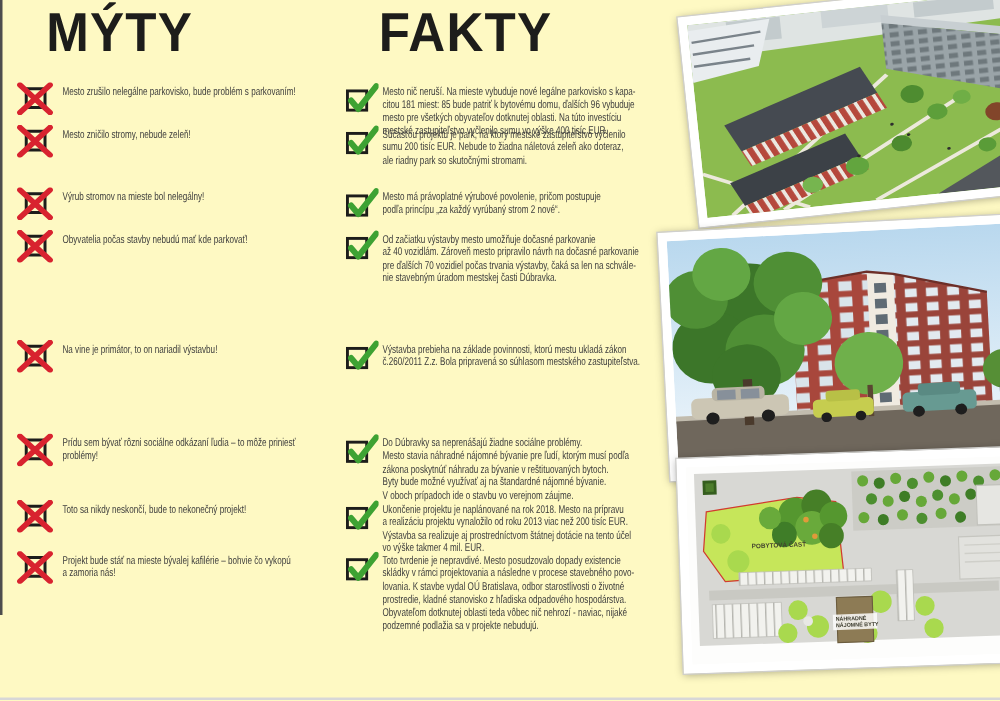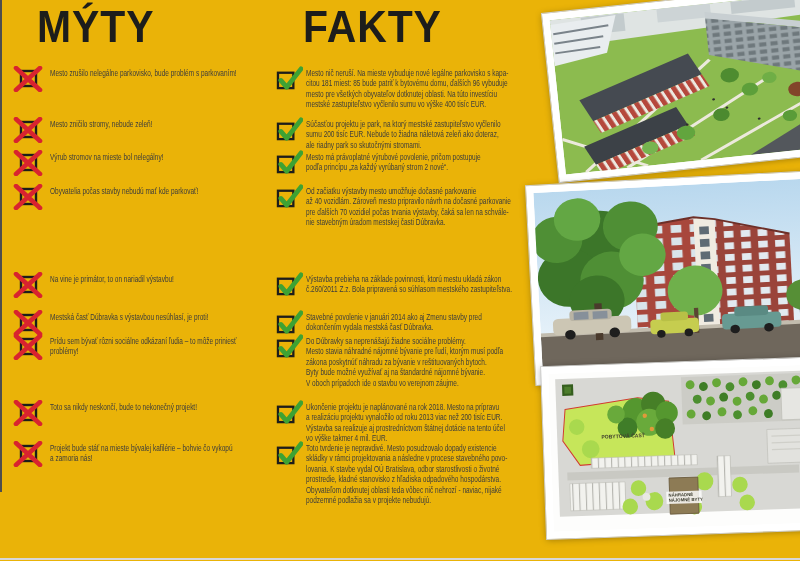--- a/index.html
+++ b/index.html
@@ -1,16 +1,16 @@
 <!DOCTYPE html>
 <html style="--myth-red: #d8232f; --fact-green: #3ea233; --ink: #1d1d1b; --text: #3c3c3c;"><head>
 <meta charset="utf-8">
 <style>
   html,body{margin:0;padding:0;background:#fff;}
-  .page{position:relative;width:800px;height:561px;background:#eab308;overflow:hidden;
+  .page{position:relative;width:800px;height:561px;background:#fef9c3;overflow:hidden;
         font-family:"Liberation Sans",sans-serif;}
   .edge-left{position:absolute;left:0;top:0;width:2px;height:492px;background:#4d4d4d;}
   .edge-bottom{position:absolute;left:0;top:558px;width:800px;height:2px;background:#d7d7d7;}
 
   .title{position:absolute;top:2px;margin:0;font-size:44px;font-weight:800;
          letter-spacing:1px;color:var(--ink);transform:scaleX(.93);transform-origin:left top;
          white-space:nowrap;}
   #t-myty{left:37px;}
   #t-fakty{left:303px;}
 
@@ -62,21 +62,21 @@
       </svg>
     <div class="txt mt">Mesto zrušilo nelegálne parkovisko, bude problém s parkovaním!</div>
     <svg class="icon fc">
         <use href="#vicon"></use>
       </svg>
     <div class="txt ft">Mesto nič neruší. Na mieste vybuduje nové legálne parkovisko s kapa-
 citou 181 miest: 85 bude patriť k bytovému domu, ďalších 96 vybuduje
 mesto pre všetkých obyvateľov dotknutej oblasti. Na túto investíciu
 mestské zastupiteľstvo vyčlenilo sumu vo výške 400 tisíc EUR.</div>
   </div>
-  <div class="row" style="top:117px">
+  <div class="row" style="top:100px">
     <svg class="icon mx">
         <use href="#xicon"></use>
       </svg>
     <div class="txt mt">Mesto zničilo stromy, nebude zeleň!</div>
     <svg class="icon fc">
         <use href="#vicon"></use>
       </svg>
     <div class="txt ft">Súčasťou projektu je park, na ktorý mestské zastupiteľstvo vyčlenilo
 sumu 200 tisíc EUR. Nebude to žiadna náletová zeleň ako doteraz,
 ale riadny park so skutočnými stromami.</div>
@@ -109,32 +109,21 @@
     <svg class="icon mx">
         <use href="#xicon"></use>
       </svg>
     <div class="txt mt">Na vine je primátor, to on nariadil výstavbu!</div>
     <svg class="icon fc">
         <use href="#vicon"></use>
       </svg>
     <div class="txt ft">Výstavba prebieha na základe povinnosti, ktorú mestu ukladá zákon
 č.260/2011 Z.z. Bola pripravená so súhlasom mestského zastupiteľstva.</div>
   </div>
-  <div class="row" style="top:310px">
-    <svg class="icon mx">
-        <use href="#xicon"></use>
-      </svg>
-    <div class="txt mt">Mestská časť Dúbravka s výstavbou nesúhlasí, je proti!</div>
-    <svg class="icon fc">
-        <use href="#vicon"></use>
-      </svg>
-    <div class="txt ft">Stavebné povolenie v januári 2014 ako aj Zmenu stavby pred
-dokončením vydala mestská časť Dúbravka.</div>
-  </div>
-  <div class="row" style="top:334px">
+  <div class="row" style="top:347px">
     <svg class="icon mx">
         <use href="#xicon"></use>
       </svg>
     <div class="txt mt">Prídu sem bývať rôzni sociálne odkázaní ľudia – to môže priniesť
 problémy!</div>
     <svg class="icon fc">
         <use href="#vicon"></use>
       </svg>
     <div class="txt ft">Do Dúbravky sa neprenášajú žiadne sociálne problémy.
 Mesto stavia náhradné nájomné bývanie pre ľudí, ktorým musí podľa

